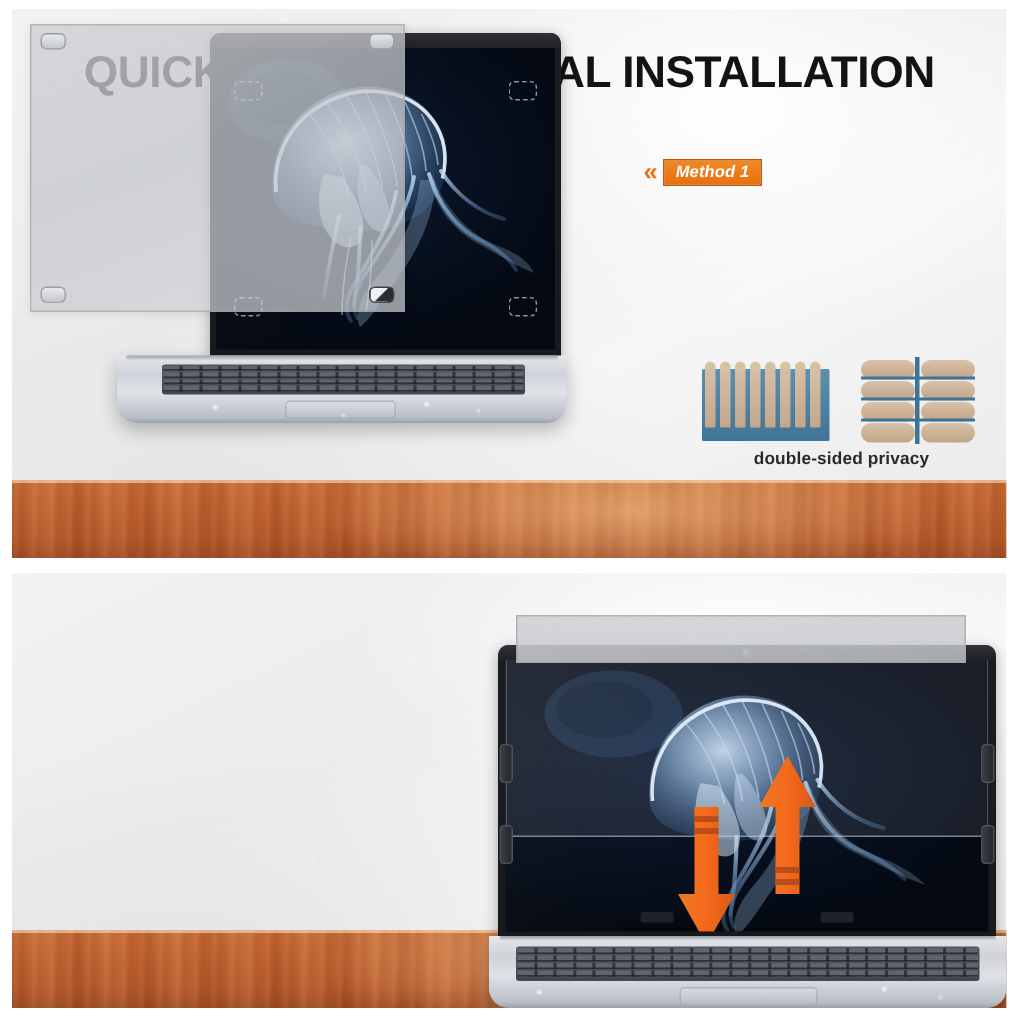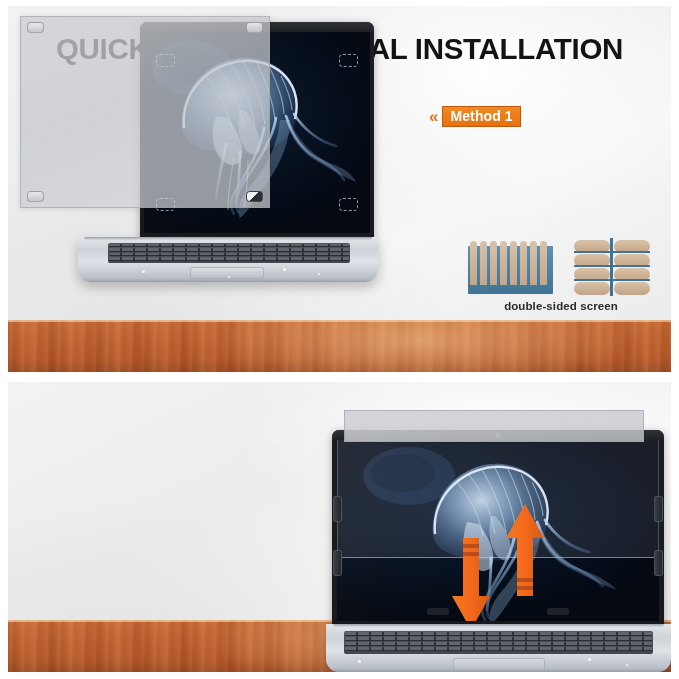--- a/index.html
+++ b/index.html
@@ -173,25 +173,26 @@
   .arrow { position:absolute; }
 
   
   .step { position:absolute; }
   .badge-row { display:flex; align-items:center; gap:7px; }
   .badge {
     display:inline-block;
     background: linear-gradient(180deg,#f08a22,#e8700f);
     border: 1px solid #c2560a;
     color:#ffffff;
-    font-size:14px; font-weight:700;
+    font-size:11px; font-weight:700;
     padding: 1.5px 7px 2px 7px;
     letter-spacing: .1px;
     line-height: 1.1;
     white-space: nowrap;
+    font-style: italic;
   }
   .chev { color:#ea7313; font-size:17px; font-weight:700; line-height:1; letter-spacing:-3px; }
   .step-text {
     font-size: 18.5px;
     line-height: 24px;
     color: #1d1d1d;
     font-weight: 400;
     white-space: pre-line;
   }
   #step1 { top: 100px; left: 421px; width: 250px; }
@@ -357,21 +358,21 @@
           <u style="left:0;top:30px"></u>
             <u style="left:40px;top:30px"></u>
           <u style="left:0;top:44px"></u>
             <u style="left:40px;top:44px"></u>
           <div class="grid-seam" style="left:36px; top:0; width:3px; height:58px;"></div>
           <div class="grid-seam" style="left:0; top:13px; width:76px; height:2px;"></div>
           <div class="grid-seam" style="left:0; top:27px; width:76px; height:2px;"></div>
           <div class="grid-seam" style="left:0; top:41px; width:76px; height:2px;"></div>
         </div>
       </div>
-      <div class="fig-caption">double-sided screen</div>
+      <div class="fig-caption">double-sided privacy</div>
     </div>
   </section>
 
   <section class="panel" id="panel2">
     <div class="panel-bg"></div>
     <div class="speckles">
       <i style="left:18%;top:8%;width:3px;height:3px;"></i>
       <i style="left:40%;top:20%;width:3px;height:3px;"></i>
       <i style="left:12%;top:52%;width:2px;height:2px;"></i>
       <i style="left:30%;top:66%;width:3px;height:3px;"></i>

